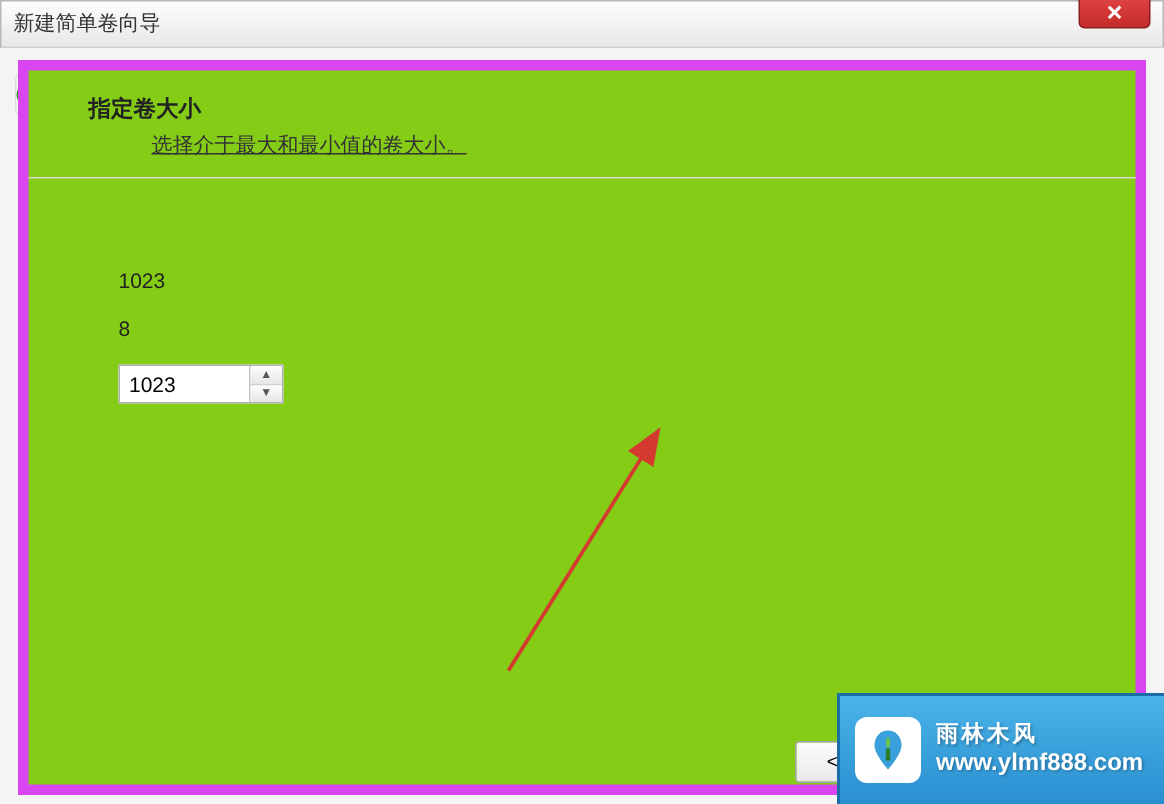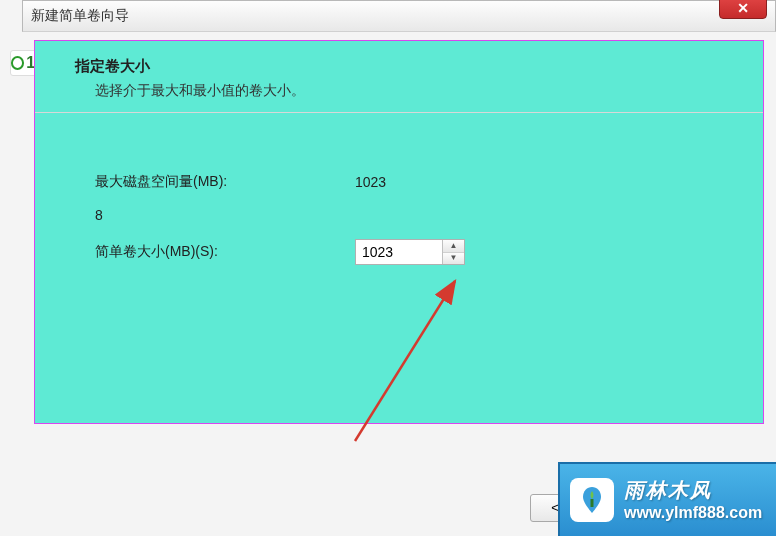--- a/index.html
+++ b/index.html
@@ -8,21 +8,20 @@
       background: #fff;
       width: 776px;
       height: 536px;
       position: relative;
       overflow: hidden;
     }
     .window {
       position: absolute;
       top: 0; left: 0; right: 0; bottom: 0;
       background: #f4f4f4;
-      padding-left: 22px;
     }
     .titlebar {
       height: 32px;
       background: linear-gradient(to bottom, #fdfdfd, #e8e8e8);
       border: 1px solid #b8b8b8;
       border-bottom: 1px solid #d0d0d0;
       display: flex;
       align-items: center;
       padding: 0 8px;
       position: relative;
@@ -43,40 +42,41 @@
       color: #fff;
       display: flex;
       align-items: center;
       justify-content: center;
       font-size: 14px;
       font-weight: bold;
       cursor: pointer;
     }
     .content-frame {
       margin: 8px 12px;
-      border: 1px solid #d946ef;
-      background: #5eead4;
-      height: 384px;
+      border: 7px solid #d946ef;
+      background: #84cc16;
+      height: 490px;
       position: relative;
     }
     .header-section {
       padding: 16px 24px 12px 40px;
       border-bottom: 1px solid #d8d8d8;
       position: relative;
     }
     .header-title {
       font-size: 15px;
       font-weight: bold;
       color: #222;
       margin-bottom: 6px;
     }
     .header-subtitle {
       font-size: 14px;
       color: #333;
-      margin-left: 20px;
+      margin-left: 42px;
+      text-decoration: underline;
     }
     .badge-121 {
       position: absolute;
       left: 10px;
       top: 50px;
       width: 44px;
       height: 26px;
       background: #fff;
       border: 1px solid #ddd;
       border-radius: 3px;
@@ -202,25 +202,24 @@
       align-items: center;
       justify-content: center;
       position: relative;
     }
     .watermark-text {
       display: flex;
       flex-direction: column;
       line-height: 1.3;
     }
     .watermark-title {
-      font-size: 20px;
+      font-size: 15px;
       font-weight: bold;
       letter-spacing: 2px;
       text-shadow: 1px 1px 2px rgba(0,0,0,0.3);
-      font-style: italic;
     }
     .watermark-url {
       font-size: 16px;
       font-weight: bold;
       text-shadow: 1px 1px 2px rgba(0,0,0,0.3);
     }
   </style>
 </head>
 <body>
 
@@ -242,30 +241,28 @@
   <div class="content-frame">
 
     <div class="header-section">
       <div class="header-title">指定卷大小</div>
       <div class="header-subtitle">选择介于最大和最小值的卷大小。</div>
     </div>
 
     <div class="form-area">
 
       <div class="form-row">
-        <span class="form-label">最大磁盘空间量(MB):</span>
         <span class="form-value">1023</span>
       </div>
 
       <div class="form-row">
         <span class="form-value">8</span>
       </div>
 
       <div class="form-row">
-        <span class="form-label">简单卷大小(MB)(S):</span>
         <div class="spinner-wrap">
           <input class="spinner-input" type="text" value="1023" style="">
           <div class="spinner-buttons">
             <button class="spinner-btn">
               <span>▲</span>
             </button>
             <button class="spinner-btn">
               <span>▼</span>
             </button>
           </div>

